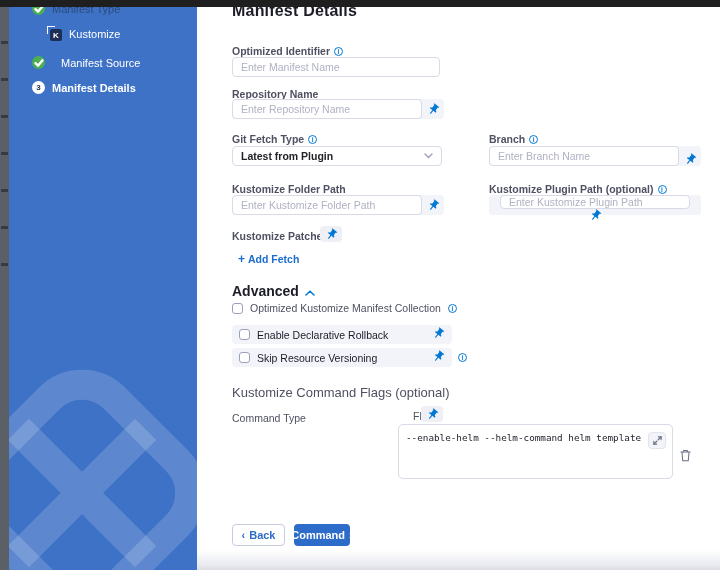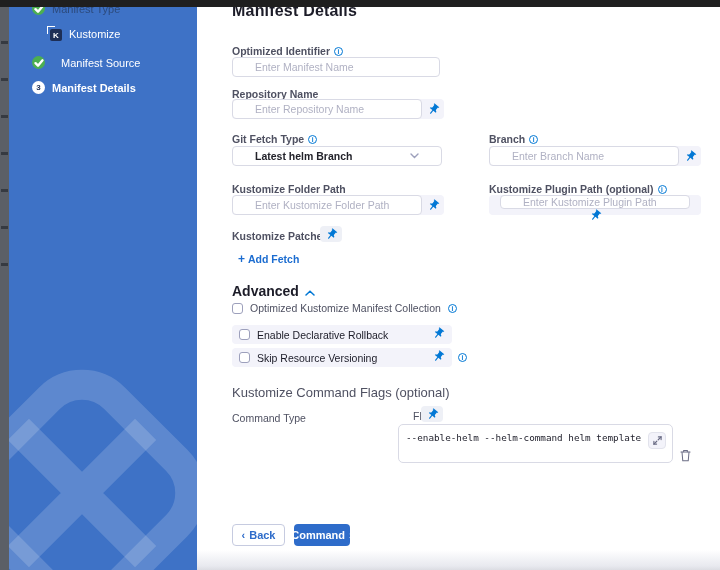--- a/index.html
+++ b/index.html
@@ -23,21 +23,21 @@
   .kicon .box { position:absolute; left:3px; top:3px; width:12px; height:12px; background:#1D2E55; border-radius:2px; color:#fff; font-size:8px; font-weight:bold; display:flex; align-items:center; justify-content:center; }
   .watermark { position:absolute; left:-62px; bottom:-58px; }
 
   
   .content { position:absolute; left:197px; top:7px; width:523px; height:563px; background:#fff; z-index:10; }
   .title { position:absolute; left:35px; top:-5px; font-size:16px; font-weight:bold; color:#1C1C28; letter-spacing:.2px; }
 
   .label { position:absolute; font-size:10.5px; font-weight:bold; color:#4F5162; white-space:nowrap; display:flex; align-items:center; gap:4px; }
   .info { display:inline-flex; width:9px; height:9px; border:1px solid #0278D5; border-radius:50%; color:#0278D5; font-size:6.5px; font-weight:bold; align-items:center; justify-content:center; font-style:normal; flex:0 0 9px; }
 
-  .input, .select { background:#fff; border:1px solid #D9DAE5; border-radius:4px; height:20px; font-size:10.5px; color:#22222A; padding:0 22px; font-family:"Liberation Sans", sans-serif; }
+  .input, .select { background:#fff; border:1px solid #D9DAE5; border-radius:4px; height:20px; font-size:10.5px; color:#22222A; padding:0 8px; font-family:"Liberation Sans", sans-serif; }
   .input::placeholder { color:#B0B1C3; }
   .plain { position:absolute; width:208px; }
   .wrap { position:absolute; display:flex; align-items:center; background:#F3F3FA; border-radius:4px; width:212px; height:20px; }
   .wrap .input { width:190px; height:20px; }
   .pincell { flex:1; display:flex; align-items:center; justify-content:center; }
   .pinbtn { position:absolute; width:22px; height:16px; background:#EEF0F6; border-radius:4px; display:flex; align-items:center; justify-content:center; cursor:pointer; }
   .select { position:absolute; display:flex; align-items:center; justify-content:space-between; font-weight:bold; cursor:pointer; }
   .chev svg { display:block; }
 
   .addfile { position:absolute; display:flex; align-items:center; gap:3px; color:#1B6CD0; font-size:10.5px; font-weight:bold; cursor:pointer; }
@@ -45,21 +45,21 @@
 
   .advhead { position:absolute; display:flex; align-items:center; gap:6px; font-size:14px; font-weight:bold; color:#1C1C28; cursor:pointer; }
 
   .checkrow { position:absolute; display:flex; align-items:center; gap:7px; font-size:10.5px; color:#4F5162; }
   .cbx { width:11px; height:11px; border:1px solid #9DA0BC; border-radius:3px; background:#fff; flex:0 0 11px; cursor:pointer; }
   .grayrow { position:absolute; width:220px; height:19px; background:#F3F3FA; border-radius:4px; display:flex; align-items:center; gap:7px; padding:0 7px; font-size:10.5px; color:#1C1C28; }
   .grayrow .pin { margin-left:auto; }
 
   .sectionlabel { position:absolute; font-size:13px; font-weight:bold; color:#4F5162; }
 
-  .flagbox { position:absolute; left:201px; top:417px; width:275px; height:39px; border:1px solid #D9DAE5; border-radius:5px; background:#fff; }
+  .flagbox { position:absolute; left:201px; top:417px; width:275px; height:55px; border:1px solid #D9DAE5; border-radius:5px; background:#fff; }
   .flagbox textarea { width:100%; height:100%; border:none; outline:none; resize:none; background:transparent; font-family:"DejaVu Sans Mono", monospace; font-size:9.3px; color:#1C1C28; padding:7px 30px 7px 7px; }
   .expandbtn { position:absolute; right:6px; top:7px; width:18px; height:17px; background:#F3F3FA; border:1px solid #E2E3EC; border-radius:4px; display:flex; align-items:center; justify-content:center; cursor:pointer; }
   .trash { position:absolute; left:483px; top:441px; cursor:pointer; }
 
   .btn { position:absolute; height:22px; border-radius:4px; font-size:11px; font-weight:bold; display:flex; align-items:center; justify-content:center; gap:4px; cursor:pointer; font-family:"Liberation Sans", sans-serif; }
   .btn.back { left:35px; top:517px; width:53px; background:#fff; border:1px solid #C6CBE0; color:#2E6CCA; }
   .btn.submit { left:97px; top:517px; width:56px; background:#2E6CCA; border:none; color:#fff; }
   .bottomfade { position:absolute; left:0; bottom:0; width:523px; height:20px; background:linear-gradient(to bottom, rgba(255,255,255,0), #E8E9EF 80%, #DCDDE3); pointer-events:none; }
 </style>
 </head>
@@ -147,33 +147,33 @@
             <use href="#pin"></use>
           </svg>
         </span>
     </div>
 
     <div class="label" style="left:35px; top:126px;">
       <span>Git Fetch Type</span>
       <i class="info">i</i>
     </div>
     <div class="select" style="left:35px; top:139px; width:210px;">
-      <span>Latest helm Branch</span>
+      <span>Latest from Plugin</span>
       <span class="chev">
           <svg width="9" height="6" viewBox="0 0 9 6">
             <path d="M1 1 L4.5 4.5 L8 1" fill="none" stroke="#9DA0BC" stroke-width="1.4" stroke-linecap="round"></path>
           </svg>
         </span>
     </div>
 
     <div class="label" style="left:292px; top:126px;">
       <span>Branch</span>
       <i class="info">i</i>
     </div>
-    <div class="wrap" style="left:292px; top:139px;">
+    <div class="wrap" style="left:292px; top:139px;align-items:flex-end;">
       <input class="input" placeholder="Enter Branch Name" style="">
       <span class="pincell">
           <svg width="13" height="13" viewBox="0 0 24 24">
             <use href="#pin"></use>
           </svg>
         </span>
     </div>
 
     <div class="label" style="left:35px; top:176px;flex-direction:column;">
       <span>Kustomize Folder Path</span>

